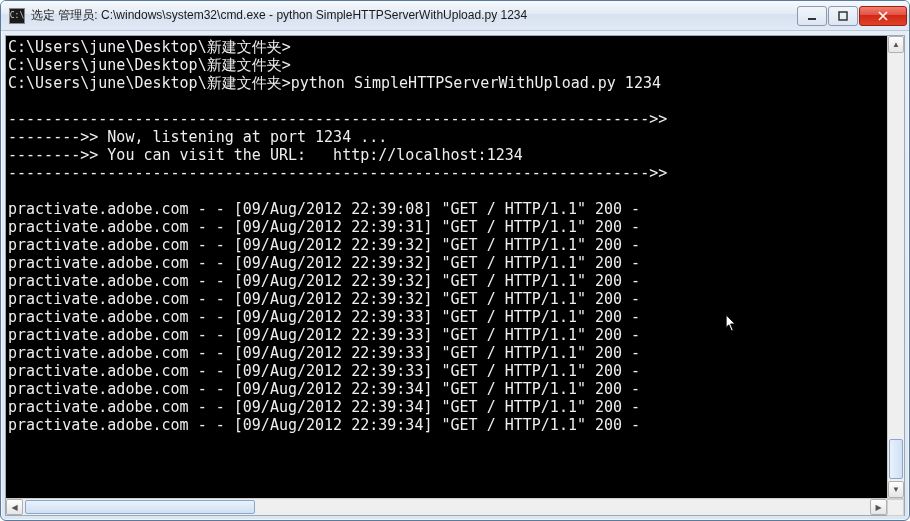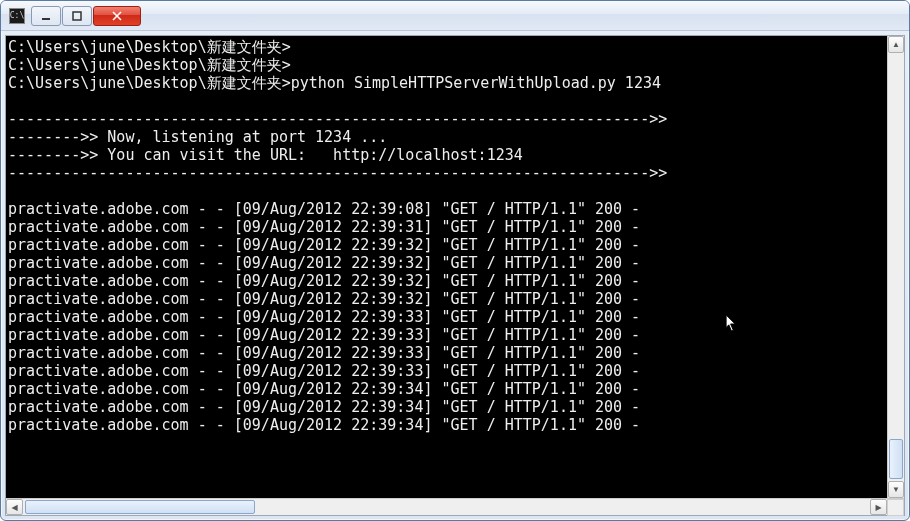--- a/index.html
+++ b/index.html
@@ -103,20 +103,21 @@
     position:absolute; width:11px; height:17px;
     pointer-events:none;
   }
 </style>
 </head>
 <body>
 
 <div class="window">
   <div class="titlebar">
     <div class="title-icon">C:\</div>
+    <div class="title-text">选定 管理员: C:\windows\system32\cmd.exe - python  SimpleHTTPServerWithUpload.py 1234</div>
     <div class="win-buttons">
       <div class="win-btn">
         <svg viewBox="0 0 10 10">
             <line x1="1" y1="8" x2="9" y2="8" stroke="#333" stroke-width="2"></line>
           </svg>
       </div>
       <div class="win-btn">
         <svg viewBox="0 0 10 10">
             <rect x="1" y="1" width="8" height="8" fill="none" stroke="#333" stroke-width="1.5"></rect>
           </svg>

